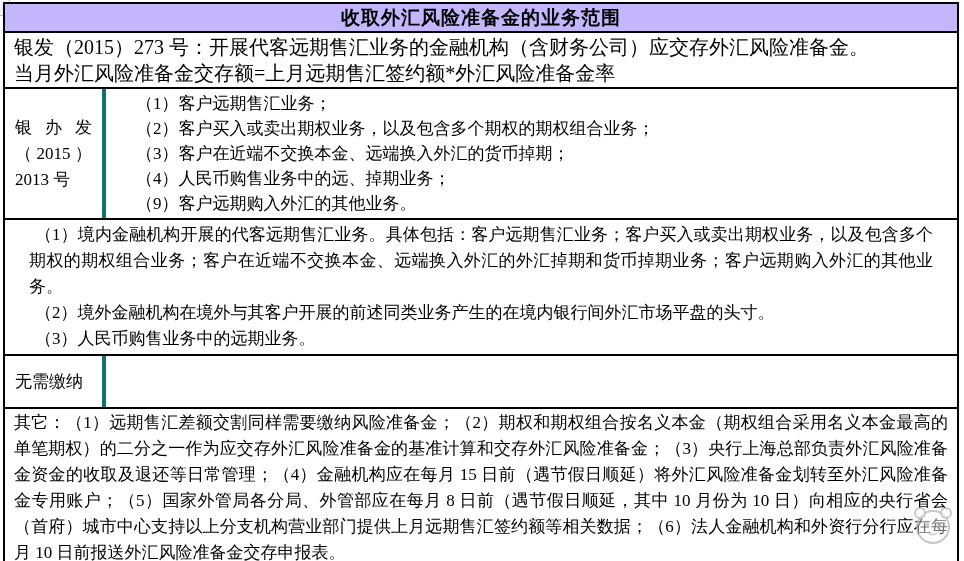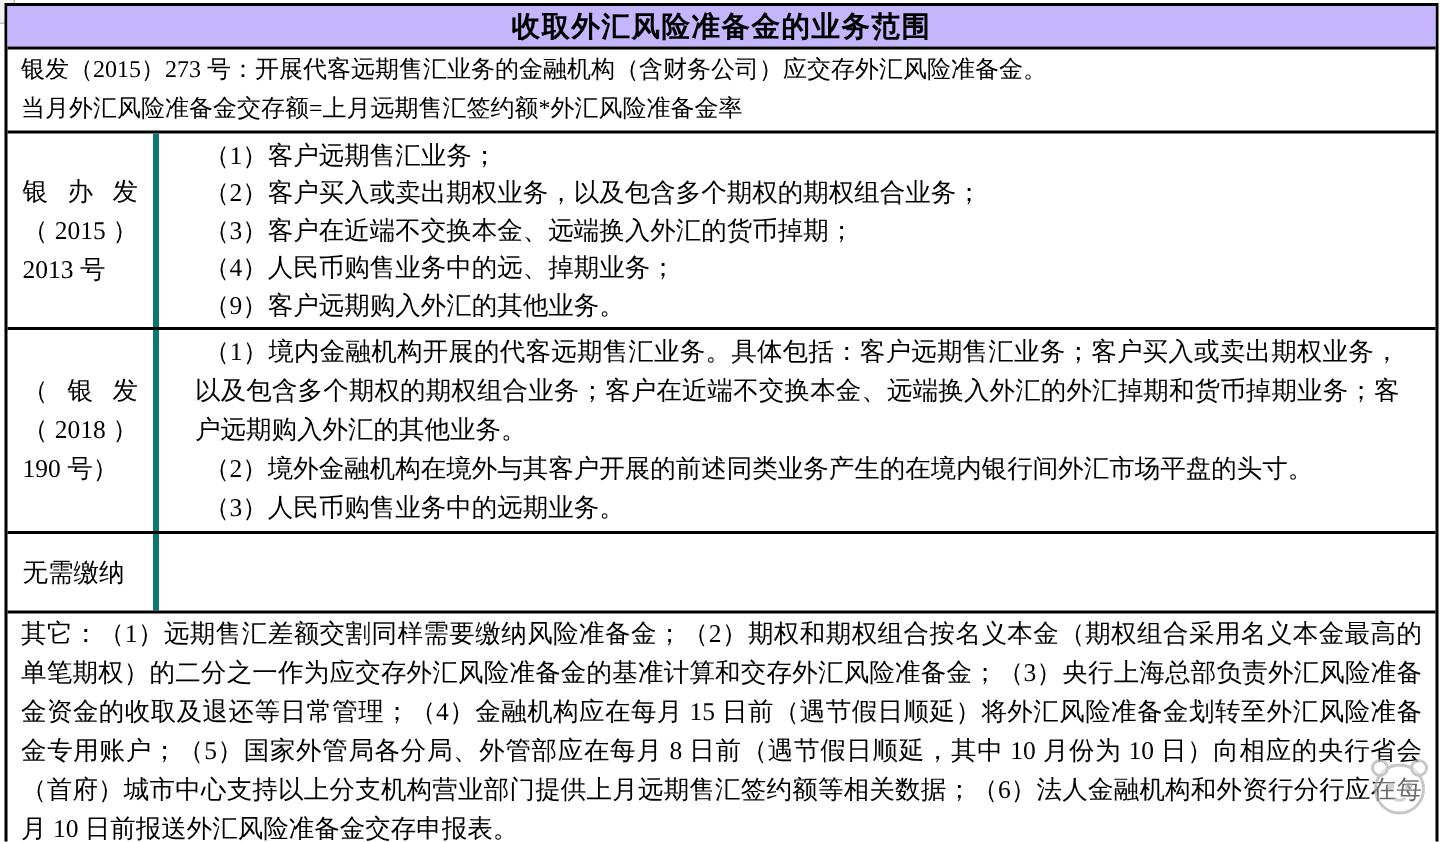--- a/index.html
+++ b/index.html
@@ -29,21 +29,21 @@
     width:101px;flex:0 0 101px;border-right:4px solid #0f766e;box-sizing:border-box;
     display:flex;flex-direction:column;justify-content:center;
     padding:2px 10px;font-size:17px;line-height:26px;
   }
   .label-line{text-align:justify;text-align-last:justify;}
   .label-line.plain{text-align:right;text-align-last:left;}
   .cell-content{
     flex:1 1 auto;padding:2px 24px;box-sizing:border-box;font-size:17px;
     display:flex;flex-direction:column;justify-content:center;
   }
-  .intro-cell{min-height:51px;font-size:16px;line-height:26px;}
+  .intro-cell{min-height:51px;font-size:20px;line-height:26px;}
   .intro-line{white-space:nowrap;}
   .row-a{min-height:124px;}
   .row-a .item{line-height:25px;}
   .row-b{min-height:130px;}
   .row-b .item{line-height:26px;}
   .row-c{min-height:53px;}
   .row-c .item{line-height:26px;}
   .item{margin:0;text-indent:6px;text-align:justify;}
   .footer-cell{min-height:154px;font-size:17px;line-height:26px;text-align:justify;}
   
@@ -84,25 +84,20 @@
     <div class="cell-content">
       <p class="item">（1）客户远期售汇业务；</p>
       <p class="item">（2）客户买入或卖出期权业务，以及包含多个期权的期权组合业务；</p>
       <p class="item">（3）客户在近端不交换本金、远端换入外汇的货币掉期；</p>
       <p class="item">（4）人民币购售业务中的远、掉期业务；</p>
       <p class="item">（9）客户远期购入外汇的其他业务。</p>
     </div>
   </div>
 
   <div class="t-row row-b">
-    <div class="cell-label">
-      <div class="label-line">（ 银 发</div>
-      <div class="label-line">（ 2018 ）</div>
-      <div class="label-line plain">190 号）</div>
-    </div>
     <div class="cell-content">
       <p class="item">（1）境内金融机构开展的代客远期售汇业务。具体包括：客户远期售汇业务；客户买入或卖出期权业务，以及包含多个期权的期权组合业务；客户在近端不交换本金、远端换入外汇的外汇掉期和货币掉期业务；客户远期购入外汇的其他业务。</p>
       <p class="item">（2）境外金融机构在境外与其客户开展的前述同类业务产生的在境内银行间外汇市场平盘的头寸。</p>
       <p class="item">（3）人民币购售业务中的远期业务。</p>
     </div>
   </div>
 
   <div class="t-row row-c">
     <div class="cell-label">
       <div class="label-line plain">无需缴纳</div>

